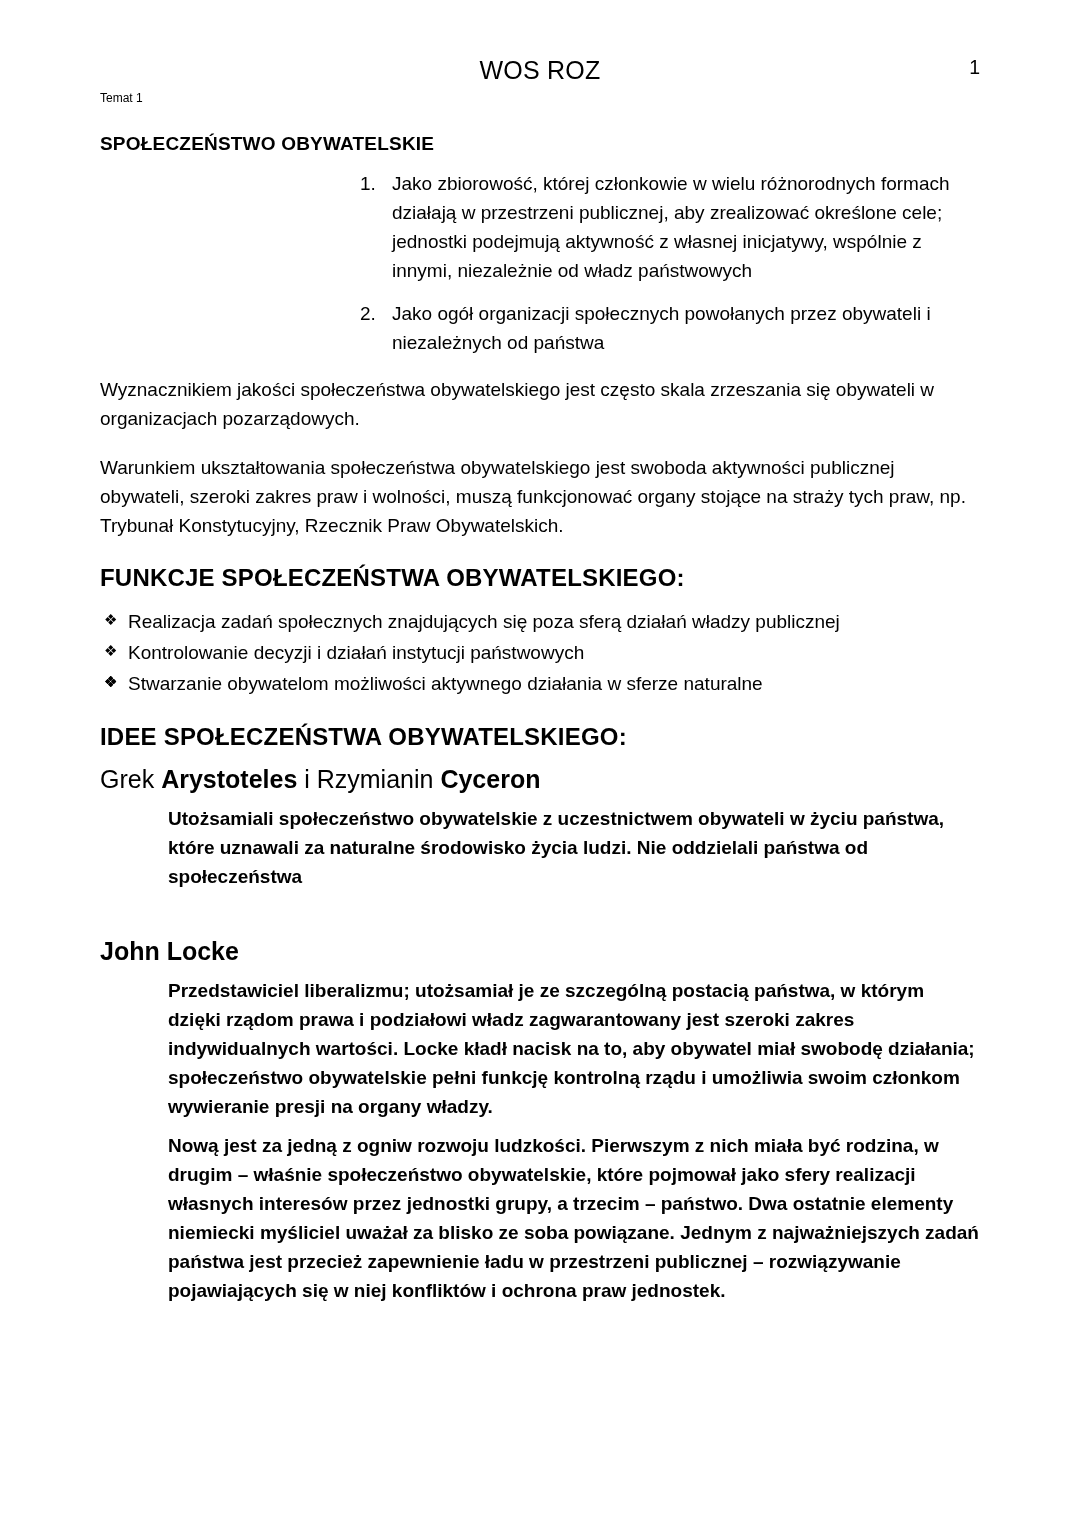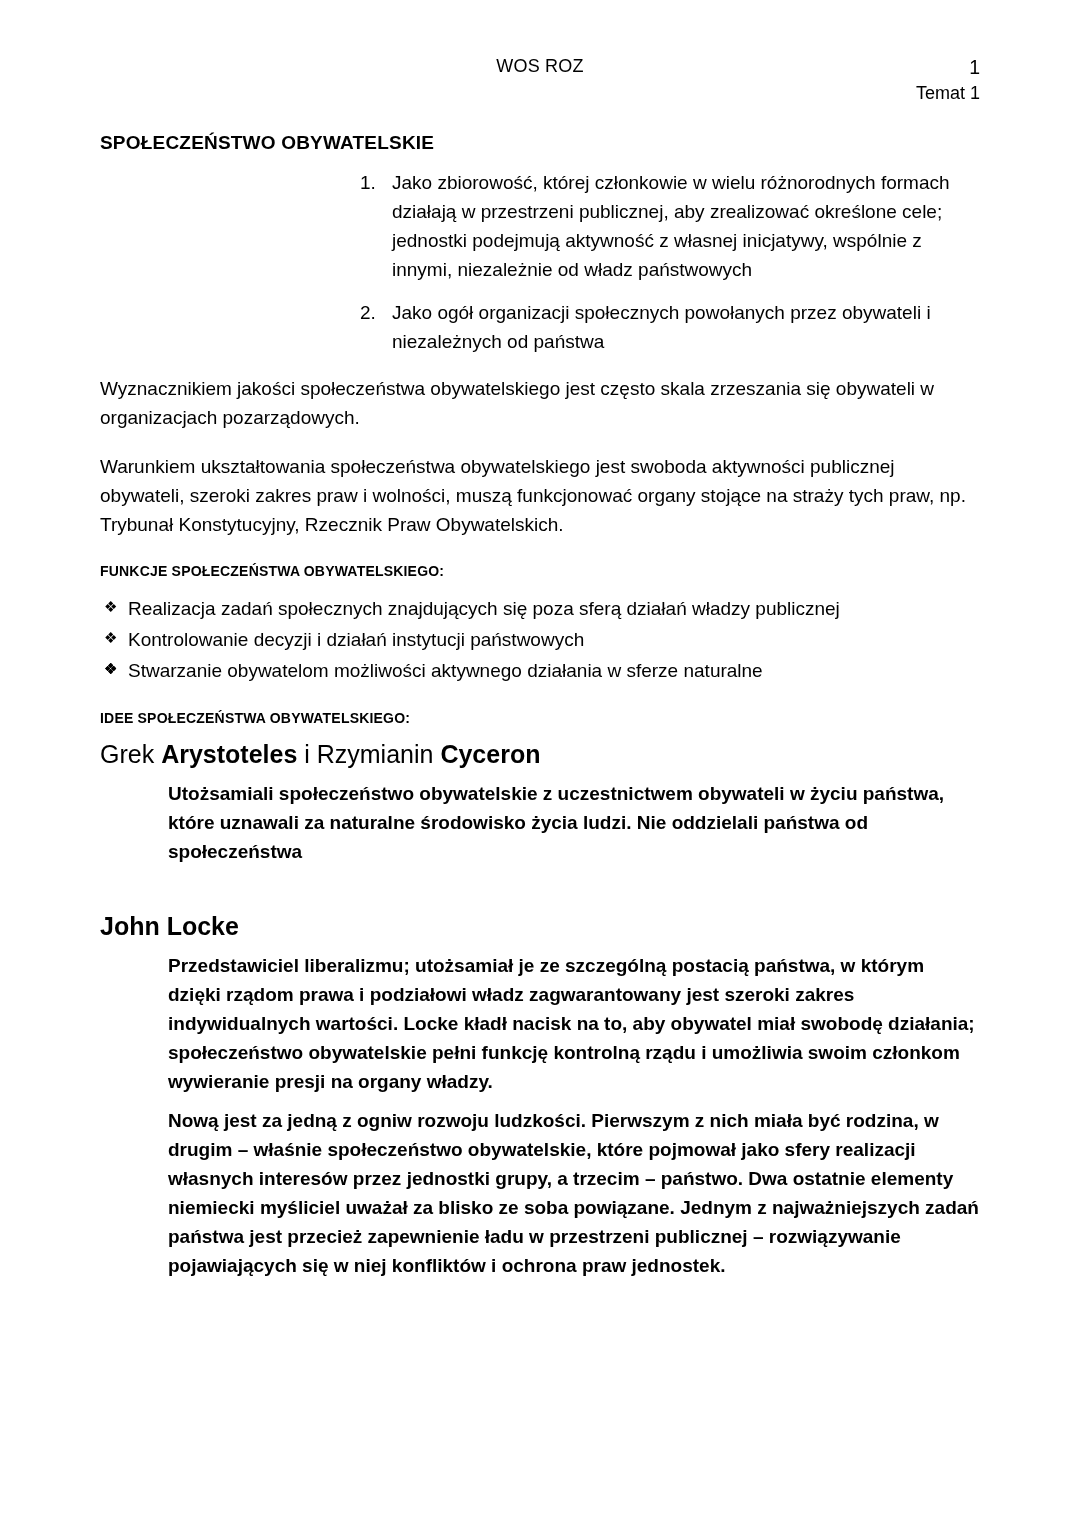--- a/index.html
+++ b/index.html
@@ -22,32 +22,31 @@
     padding: 56px 100px 40px 100px;
   }
   .header-row {
     display: flex;
     align-items: baseline;
     justify-content: center;
     position: relative;
     margin-bottom: 2px;
   }
   .header-title {
-    font-size: 18px;
+    font-size: 25px;
     letter-spacing: 0.2px;
   }
   .page-number {
     position: absolute;
     right: 0;
     top: 0;
     font-size: 19.5px;
   }
   .subheader {
-    text-align: right;
-    font-size: 18px;
+    font-size: 12px;
     margin-top: 6px;
     margin-bottom: 28px;
   }
   h2.section-heading {
     font-size: 19px;
     font-weight: bold;
     margin: 0 0 14px 0;
     letter-spacing: 0.2px;
   }
   .numbered-list {
@@ -66,21 +65,21 @@
     position: absolute;
     left: 0;
     top: 0;
   }
   p.body-text {
     font-size: 19px;
     line-height: 29px;
     margin: 0 0 20px 0;
   }
   h3.section-heading {
-    font-size: 14px;
+    font-size: 24px;
     font-weight: bold;
     margin: 24px 0 14px 0;
     letter-spacing: 0.2px;
   }
   ul.bullets {
     list-style: none;
     margin: 0 0 22px 0;
     padding: 0;
   }
   ul.bullets li {

